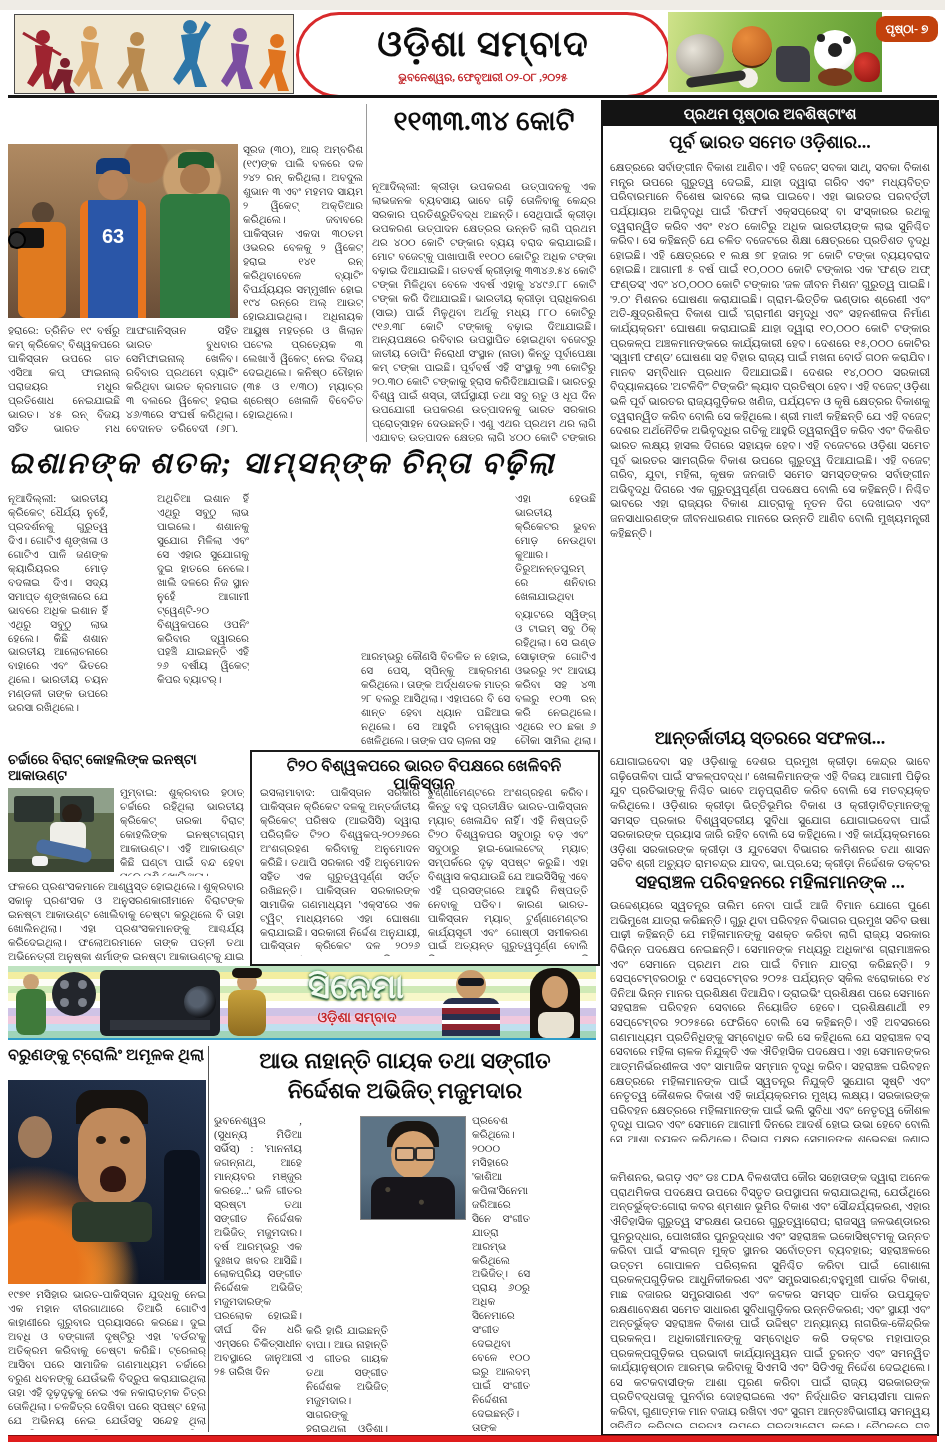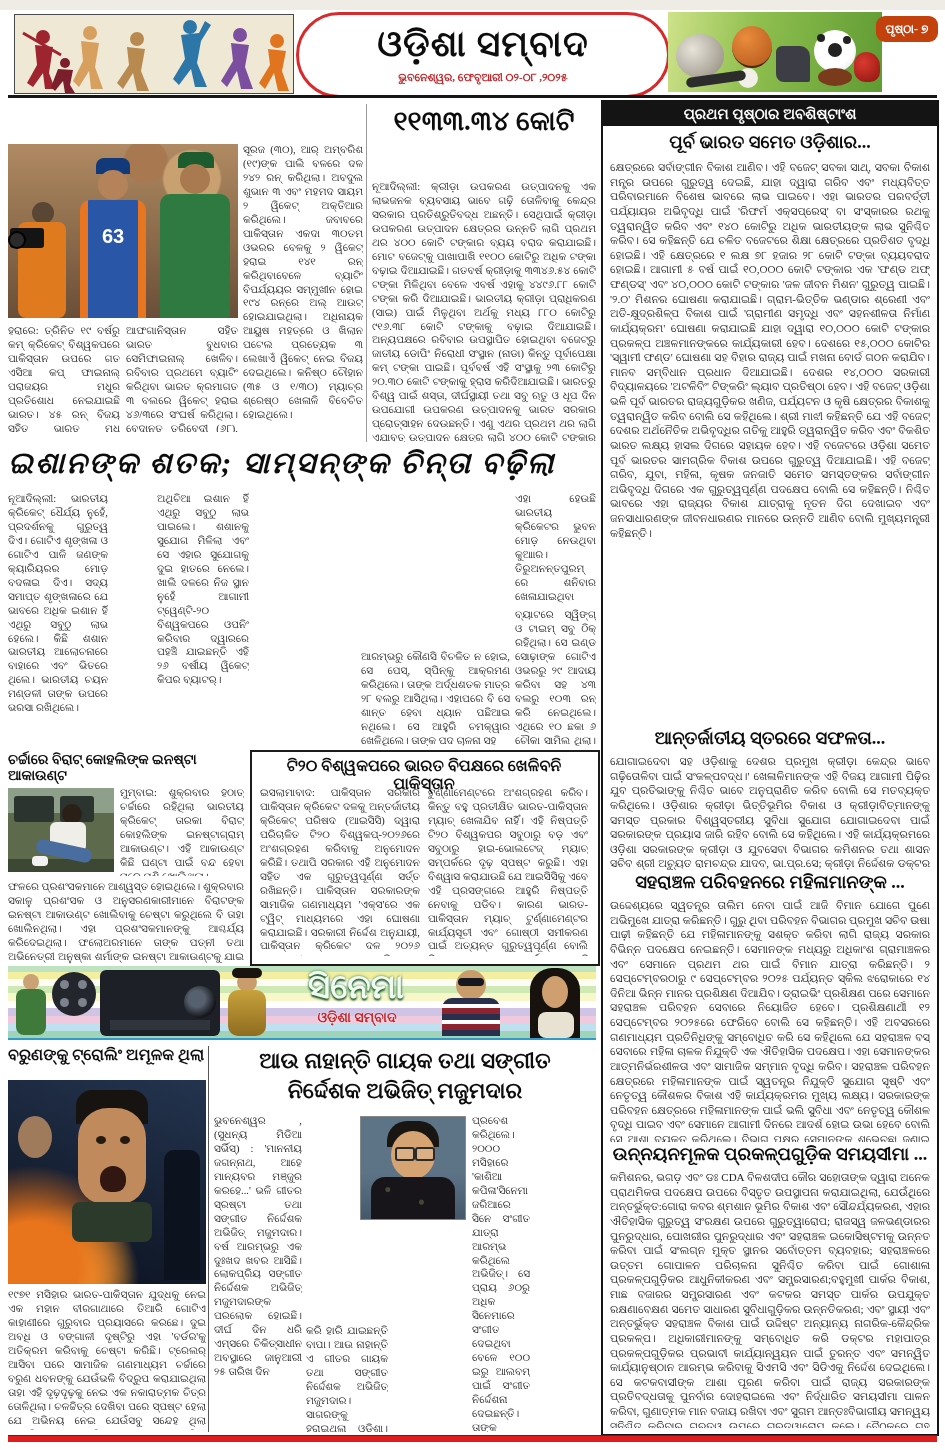--- a/index.html
+++ b/index.html
@@ -231,19 +231,18 @@
 
     <div class="abs hl center" style="left:4px;top:30px;width:326px;font-size:18px;">ପୂର୍ବ ଭାରତ ସମେତ ଓଡ଼ିଶାର...</div>
     <div class="abs bt" style="left:7px;top:58px;width:320px;height:566px;font-size:11px;">କ୍ଷେତ୍ରରେ ସର୍ବାଙ୍ଗୀନ ବିକାଶ ଆଣିବ। ଏହି ବଜେଟ୍ ସବକା ସାଥ୍, ସବକା ବିକାଶ ମନ୍ତ୍ର ଉପରେ ଗୁରୁତ୍ୱ ଦେଇଛି, ଯାହା ଦ୍ୱାରା ଗରିବ ଏବଂ ମଧ୍ୟବିତ୍ତ ପରିବାରମାନେ ବିଶେଷ ଭାବରେ ଲାଭ ପାଇବେ। ଏହା ଭାରତର ପରବର୍ତ୍ତୀ ପର୍ଯ୍ୟାୟର ଅଭିବୃଦ୍ଧି ପାଇଁ 'ରିଫର୍ମ ଏକ୍ସପ୍ରେସ୍' ବା ସଂସ୍କାରର ରଥକୁ ତ୍ୱରାନ୍ୱିତ କରିବ ଏବଂ ୧୪୦ କୋଟିରୁ ଅଧିକ ଭାରତୀୟଙ୍କ ଲାଭ ସୁନିଶ୍ଚିତ କରିବ। ସେ କହିଛନ୍ତି ଯେ ଚଳିତ ବଜେଟରେ ଶିକ୍ଷା କ୍ଷେତ୍ରରେ ପ୍ରତିଶତ ବୃଦ୍ଧି ହୋଇଛି। ଏହି କ୍ଷେତ୍ରରେ ୧ ଲକ୍ଷ ୭୮ ହଜାର ୨୮ କୋଟି ଟଙ୍କା ବ୍ୟୟବରାଦ ହୋଇଛି। ଆଗାମୀ ୫ ବର୍ଷ ପାଇଁ ୧୦,୦୦୦ କୋଟି ଟଙ୍କାର ଏକ 'ଫଣ୍ଡ ଅଫ୍ ଫଣ୍ଡସ୍' ଏବଂ ୪୦,୦୦୦ କୋଟି ଟଙ୍କାର 'ଜଳ ଜୀବନ ମିଶନ' ଗୁରୁତ୍ୱ ପାଇଛି। '୨.୦' ମିଶନର ଘୋଷଣା କରାଯାଇଛି। ଗ୍ରାମ-ଭିତ୍ତିକ ଭଣ୍ଡାର ଶ୍ରେଣୀ ଏବଂ ଅତି-କ୍ଷୁଦ୍ରଶିଳ୍ପ ବିକାଶ ପାଇଁ 'ଗ୍ରାମୀଣ ସମୃଦ୍ଧି ଏବଂ ସହନଶୀଳତା ନିର୍ମାଣ କାର୍ଯ୍ୟକ୍ରମ' ଘୋଷଣା କରାଯାଇଛି ଯାହା ଦ୍ୱାରା ୧୦,୦୦୦ କୋଟି ଟଙ୍କାର ପ୍ରକଳ୍ପ ଅଞ୍ଚଳମାନଙ୍କରେ କାର୍ଯ୍ୟକାରୀ ହେବ। ଦେଶରେ ୧୫,୦୦୦ କୋଟିର 'ସ୍ୱାମୀ ଫଣ୍ଡ' ଘୋଷଣା ସହ ବିହାର ରାଜ୍ୟ ପାଇଁ ମଖନା ବୋର୍ଡ ଗଠନ କରାଯିବ। ମାନବ ସମ୍ବିଧାନ ପ୍ରଧାନ ଦିଆଯାଇଛି। ଦେଶର ୧୪,୦୦୦ ସରକାରୀ ବିଦ୍ୟାଳୟରେ 'ଅଟଳିବିଂ' ଟିଙ୍କରିଂ ଲ୍ୟାବ ପ୍ରତିଷ୍ଠା ହେବ। ଏହି ବଜେଟ୍ ଓଡ଼ିଶା ଭଳି ପୂର୍ବ ଭାରତର ରାଜ୍ୟଗୁଡ଼ିକର ଖଣିଜ, ପର୍ଯ୍ୟଟନ ଓ କୃଷି କ୍ଷେତ୍ରର ବିକାଶକୁ ତ୍ୱରାନ୍ୱିତ କରିବ ବୋଲି ସେ କହିଥିଲେ। ଶ୍ରୀ ମାଝୀ କହିଛନ୍ତି ଯେ ଏହି ବଜେଟ୍ ଦେଶର ଅର୍ଥନୈତିକ ଅଭିବୃଦ୍ଧିର ଗତିକୁ ଆହୁରି ତ୍ୱରାନ୍ୱିତ କରିବ ଏବଂ ବିକଶିତ ଭାରତ ଲକ୍ଷ୍ୟ ହାସଲ ଦିଗରେ ସହାୟକ ହେବ। ଏହି ବଜେଟରେ ଓଡ଼ିଶା ସମେତ ପୂର୍ବ ଭାରତର ସାମଗ୍ରିକ ବିକାଶ ଉପରେ ଗୁରୁତ୍ୱ ଦିଆଯାଇଛି। ଏହି ବଜେଟ୍ ଗରିବ, ଯୁବା, ମହିଳା, କୃଷକ ଜନଜାତି ସମେତ ସମସ୍ତଙ୍କର ସର୍ବାଙ୍ଗୀନ ଅଭିବୃଦ୍ଧି ଦିଗରେ ଏକ ଗୁରୁତ୍ୱପୂର୍ଣ୍ଣ ପଦକ୍ଷେପ ବୋଲି ସେ କହିଛନ୍ତି। ନିଶ୍ଚିତ ଭାବରେ ଏହା ରାଜ୍ୟର ବିକାଶ ଯାତ୍ରାକୁ ନୂତନ ଦିଗ ଦେଖାଇବ ଏବଂ ଜନସାଧାରଣଙ୍କ ଜୀବନଧାରଣର ମାନରେ ଉନ୍ନତି ଆଣିବ ବୋଲି ମୁଖ୍ୟମନ୍ତ୍ରୀ କହିଛନ୍ତି।</div>
 
     <div class="abs hl center" style="left:4px;top:626px;width:326px;font-size:18px;">ଆନ୍ତର୍ଜାତୀୟ ସ୍ତରରେ ସଫଳତା...</div>
     <div class="abs bt" style="left:7px;top:652px;width:320px;height:116px;font-size:11px;">ଯୋଗାଇଦେବା ସହ ଓଡ଼ିଶାକୁ ଦେଶର ପ୍ରମୁଖ କ୍ରୀଡ଼ା କେନ୍ଦ୍ର ଭାବେ ଗଢ଼ିତୋଳିବା ପାଇଁ ସଂକଳ୍ପବଦ୍ଧ।' ଖେଳାଳିମାନଙ୍କ ଏହି ବିଜୟ ଆଗାମୀ ପିଢ଼ିର ଯୁବ ପ୍ରତିଭାଙ୍କୁ ନିଶ୍ଚିତ ଭାବେ ଅନୁପ୍ରାଣିତ କରିବ ବୋଲି ସେ ମତବ୍ୟକ୍ତ କରିଥିଲେ। ଓଡ଼ିଶାର କ୍ରୀଡ଼ା ଭିତ୍ତିଭୂମିର ବିକାଶ ଓ କ୍ରୀଡ଼ାବିତ୍‌ମାନଙ୍କୁ ସମସ୍ତ ପ୍ରକାର ବିଶ୍ୱସ୍ତରୀୟ ସୁବିଧା ସୁଯୋଗ ଯୋଗାଇଦେବା ପାଇଁ ସରକାରଙ୍କ ପ୍ରୟାସ ଜାରି ରହିବ ବୋଲି ସେ କହିଥିଲେ। ଏହି କାର୍ଯ୍ୟକ୍ରମରେ ଓଡ଼ିଶା ସରକାରଙ୍କ କ୍ରୀଡ଼ା ଓ ଯୁବସେବା ବିଭାଗର କମିଶନର ତଥା ଶାସନ ସଚିବ ଶ୍ରୀ ଅଚ୍ୟୁତ ରାମଚନ୍ଦ୍ର ଯାଦବ, ଭା.ପ୍ର.ସେ; କ୍ରୀଡ଼ା ନିର୍ଦ୍ଦେଶକ ଡକ୍ଟର ଯେଦୁଲା ବିଜୟ, ଭା.ପ୍ର.ସେ; ଏବଂ ହକି ଇଣ୍ଡିଆ ସଭାପତି ଦିଲୀପ ଟିର୍କି ପ୍ରମୁଖ ଉପସ୍ଥିତ ଥିଲେ। ଏଥିସହ କ୍ରୀଡ଼ା ଓ ଯୁବସେବା ବିଭାଗର ବହୁ ବରିଷ୍ଠ ପଦାଧିକାରୀ ମଧ୍ୟ ଉପସ୍ଥିତ ରହିଥିଲେ।</div>
 
     <div class="abs hl center" style="left:4px;top:770px;width:326px;font-size:18px;">ସହରାଞ୍ଚଳ ପରିବହନରେ ମହିଳାମାନଙ୍କ ...</div>
     <div class="abs bt" style="left:7px;top:796px;width:320px;height:244px;font-size:11px;">ଉଦ୍ଦେଶ୍ୟରେ ସ୍ୱତନ୍ତ୍ର ତାଲିମ ନେବା ପାଇଁ ଆଜି ବିମାନ ଯୋଗେ ପୁଣେ ଅଭିମୁଖେ ଯାତ୍ରା କରିଛନ୍ତି। ଗୁରୁ ଥିବା ପରିବହନ ବିଭାଗର ପ୍ରମୁଖ ସଚିବ ଉଷା ପାଢ଼ୀ କହିଛନ୍ତି ଯେ ମହିଳାମାନଙ୍କୁ ସଶକ୍ତ କରିବା ଲାଗି ରାଜ୍ୟ ସରକାର ବିଭିନ୍ନ ପଦକ୍ଷେପ ନେଇଛନ୍ତି। ସେମାନଙ୍କ ମଧ୍ୟରୁ ଅଧିକାଂଶ ଗ୍ରାମାଞ୍ଚଳର ଏବଂ ସେମାନେ ପ୍ରଥମ ଥର ପାଇଁ ବିମାନ ଯାତ୍ରା କରିଛନ୍ତି। ୨ ସେପ୍ଟେମ୍ବରଠାରୁ ୯ ସେପ୍ଟେମ୍ବର ୨୦୨୫ ପର୍ଯ୍ୟନ୍ତ ସ୍କିଲ ଝରୋକାରେ ୧୪ ଦିନିଆ ଭିନ୍ନ ମାନର ପ୍ରଶିକ୍ଷଣ ଦିଆଯିବ। ଡ୍ରାଇଭିଂ ପ୍ରଶିକ୍ଷଣ ପରେ ସେମାନେ ସହରାଞ୍ଚଳ ପରିବହନ ସେବାରେ ନିୟୋଜିତ ହେବେ। ପ୍ରଶିକ୍ଷଣାର୍ଥୀ ୧୨ ସେପ୍ଟେମ୍ବର ୨୦୨୫ରେ ଫେରିବେ ବୋଲି ସେ କହିଛନ୍ତି। ଏହି ଅବସରରେ ଗଣମାଧ୍ୟମ ପ୍ରତିନିଧିଙ୍କୁ ସମ୍ବୋଧିତ କରି ସେ କହିଥିଲେ ଯେ ସହରାଞ୍ଚଳ ବସ୍ ସେବାରେ ମହିଳା ଚାଳକ ନିଯୁକ୍ତି ଏକ ଐତିହାସିକ ପଦକ୍ଷେପ। ଏହା ସେମାନଙ୍କର ଆତ୍ମନିର୍ଭରଶୀଳତା ଏବଂ ସାମାଜିକ ସମ୍ମାନ ବୃଦ୍ଧି କରିବ। ସହରାଞ୍ଚଳ ପରିବହନ କ୍ଷେତ୍ରରେ ମହିଳାମାନଙ୍କ ପାଇଁ ସ୍ୱତନ୍ତ୍ର ନିଯୁକ୍ତି ସୁଯୋଗ ସୃଷ୍ଟି ଏବଂ ନେତୃତ୍ୱ କୌଶଳର ବିକାଶ ଏହି କାର୍ଯ୍ୟକ୍ରମର ମୁଖ୍ୟ ଲକ୍ଷ୍ୟ। ସରକାରଙ୍କ ପରିବହନ କ୍ଷେତ୍ରରେ ମହିଳାମାନଙ୍କ ପାଇଁ ଭଲି ସୁବିଧା ଏବଂ ନେତୃତ୍ୱ କୌଶଳ ବୃଦ୍ଧି ପାଇବ ଏବଂ ସେମାନେ ଆଗାମୀ ଦିନରେ ଆଦର୍ଶ ହୋଇ ଉଭା ହେବେ ବୋଲି ସେ ଆଶା ବ୍ୟକ୍ତ କରିଥିଲେ। ବିଭାଗ ପକ୍ଷରୁ ସେମାନଙ୍କୁ ଶୁଭେଚ୍ଛା ଜଣାଇ ବିଦାୟ ଦିଆଯାଇଥିଲା।</div>
 
-    <div class="abs hl center" style="left:4px;top:1042px;width:326px;font-size:18px;">ଉନ୍ନୟନମୂଳକ ପ୍ରକଳ୍ପଗୁଡ଼ିକ ସମୟସୀମା ...</div>
     <div class="abs bt" style="left:7px;top:1068px;width:320px;height:258px;font-size:11px;">କମିଶନର, ଭଗଡ଼ ଏବଂ ଡଃ CDA ବିଳଶଦୀପ କୌର ସହୋତାଙ୍କ ଦ୍ୱାରା ଅନେକ ପ୍ରାଥମିକତା ପଦକ୍ଷେପ ଉପରେ ବିସ୍ତୃତ ଉପସ୍ଥାପନା କରାଯାଇଥିଲା, ଯେଉଁଥିରେ ଅନ୍ତର୍ଭୁକ୍ତ:ଗୋରା କବର ଶ୍ମଶାନ ଭୂମିର ବିକାଶ ଏବଂ ସୌନ୍ଦର୍ଯ୍ୟକରଣ, ଏହାର ଐତିହାସିକ ଗୁରୁତ୍ୱ ସଂରକ୍ଷଣ ଉପରେ ଗୁରୁତ୍ୱାରୋପ; ରାଜସ୍ୱ ଜଳଭଣ୍ଡାରର ପୁନରୁଦ୍ଧାର, ପୋଖରୀର ପୁନରୁଦ୍ଧାର ଏବଂ ସହରାଞ୍ଚଳ ଇକୋସିଷ୍ଟମକୁ ଉନ୍ନତ କରିବା ପାଇଁ ସଂଲଗ୍ନ ମୁକ୍ତ ସ୍ଥାନର ସର୍ବୋତ୍ତମ ବ୍ୟବହାର; ସହରାଞ୍ଚଳରେ ଉତ୍ତମ ଗୋପାଳନ ପରିଚାଳନା ସୁନିଶ୍ଚିତ କରିବା ପାଇଁ ଗୋଶାଳା ପ୍ରକଳ୍ପଗୁଡ଼ିକର ଆଧୁନିକୀକରଣ ଏବଂ ସମ୍ପ୍ରସାରଣ;ବହୁମୁଖୀ ପାର୍କର ବିକାଶ, ମାଛ ବଜାରର ସମ୍ପ୍ରସାରଣ ଏବଂ କଟକର ସମସ୍ତ ପାର୍କର ଉପଯୁକ୍ତ ରକ୍ଷଣାବେକ୍ଷଣ ସମେତ ସାଧାରଣ ସୁବିଧାଗୁଡ଼ିକର ଉନ୍ନତିକରଣ; ଏବଂ ସ୍ଥାୟୀ ଏବଂ ଅନ୍ତର୍ଭୁକ୍ତ ସହରାଞ୍ଚଳ ବିକାଶ ପାଇଁ ଉଦ୍ଦିଷ୍ଟ ଅନ୍ୟାନ୍ୟ ନାଗରିକ-କୈନ୍ଦ୍ରିକ ପ୍ରକଳ୍ପ। ଅଧିକାରୀମାନଙ୍କୁ ସମ୍ବୋଧିତ କରି ଡକ୍ଟର ମହାପାତ୍ର ପ୍ରକଳ୍ପଗୁଡ଼ିକର ପ୍ରଭାବୀ କାର୍ଯ୍ୟାନ୍ୱୟନ ପାଇଁ ତୁରନ୍ତ ଏବଂ ସମନ୍ୱିତ କାର୍ଯ୍ୟାନୁଷ୍ଠାନ ଆରମ୍ଭ କରିବାକୁ ସିଏମସି ଏବଂ ସିଡିଏକୁ ନିର୍ଦ୍ଦେଶ ଦେଇଥିଲେ। ସେ କଟକବାସୀଙ୍କ ଆଶା ପୂରଣ କରିବା ପାଇଁ ରାଜ୍ୟ ସରକାରଙ୍କ ପ୍ରତିବଦ୍ଧତାକୁ ପୁନର୍ବାର ଦୋହରାଇଲେ ଏବଂ ନିର୍ଦ୍ଧାରିତ ସମୟସୀମା ପାଳନ କରିବା, ଗୁଣାତ୍ମକ ମାନ ବଜାୟ ରଖିବା ଏବଂ ସୁଗମ ଆନ୍ତଃବିଭାଗୀୟ ସମନ୍ୱୟ ସୁନିଶ୍ଚିତ କରିବାର ଗୁରୁତ୍ୱ ଉପରେ ଗୁରୁତ୍ୱାରୋପ କଲେ। ବୈଠକରେ ଗୃହ ନିର୍ମାଣ ଏବଂ ନଗର ଉନ୍ନୟନ ବିଭାଗର ଅତିରିକ୍ତ ସଚିବ ଶ୍ରୀ ଶତ୍ରୁଘ୍ନ କର, ସିଏମସିର କମିଶନର, ସିଡିଏର ଉପାଧ୍ୟକ୍ଷ କିରଣଦୀପ କୌର ସହୋତା ଏବଂ ଉଭୟ ସଂଗଠନର ଅନ୍ୟାନ୍ୟ ବରିଷ୍ଠ ଅଧିକାରୀମାନେ ଉପସ୍ଥିତ ଥିଲେ। ମାନ୍ୟବର ମନ୍ତ୍ରୀ ଆହୁରି ଦୋହରାଇଲେ ଯେ କଟକର ସାମଗ୍ରିକ ପରିବର୍ତ୍ତନ ସରକାରଙ୍କର ଏକ ପ୍ରମୁଖ ପ୍ରାଥମିକତା ହୋଇ ରହିଛି, ଯାହା ଆଧୁନିକ ସହରାଞ୍ଚଳ ବିକାଶ ସହିତ ଐତିହ୍ୟ ସଂରକ୍ଷଣକୁ ସମନ୍ୱୟ କରିବା ଉପରେ ଧ୍ୟାନ ଦେବ।</div>
   </div>
 
   <div class="abs" style="left:8px;top:1435px;width:929px;height:6px;background:#e01d1d;border-top:1px solid #8a0f0f;"></div>
 
 </div>
 
 </body></html>

